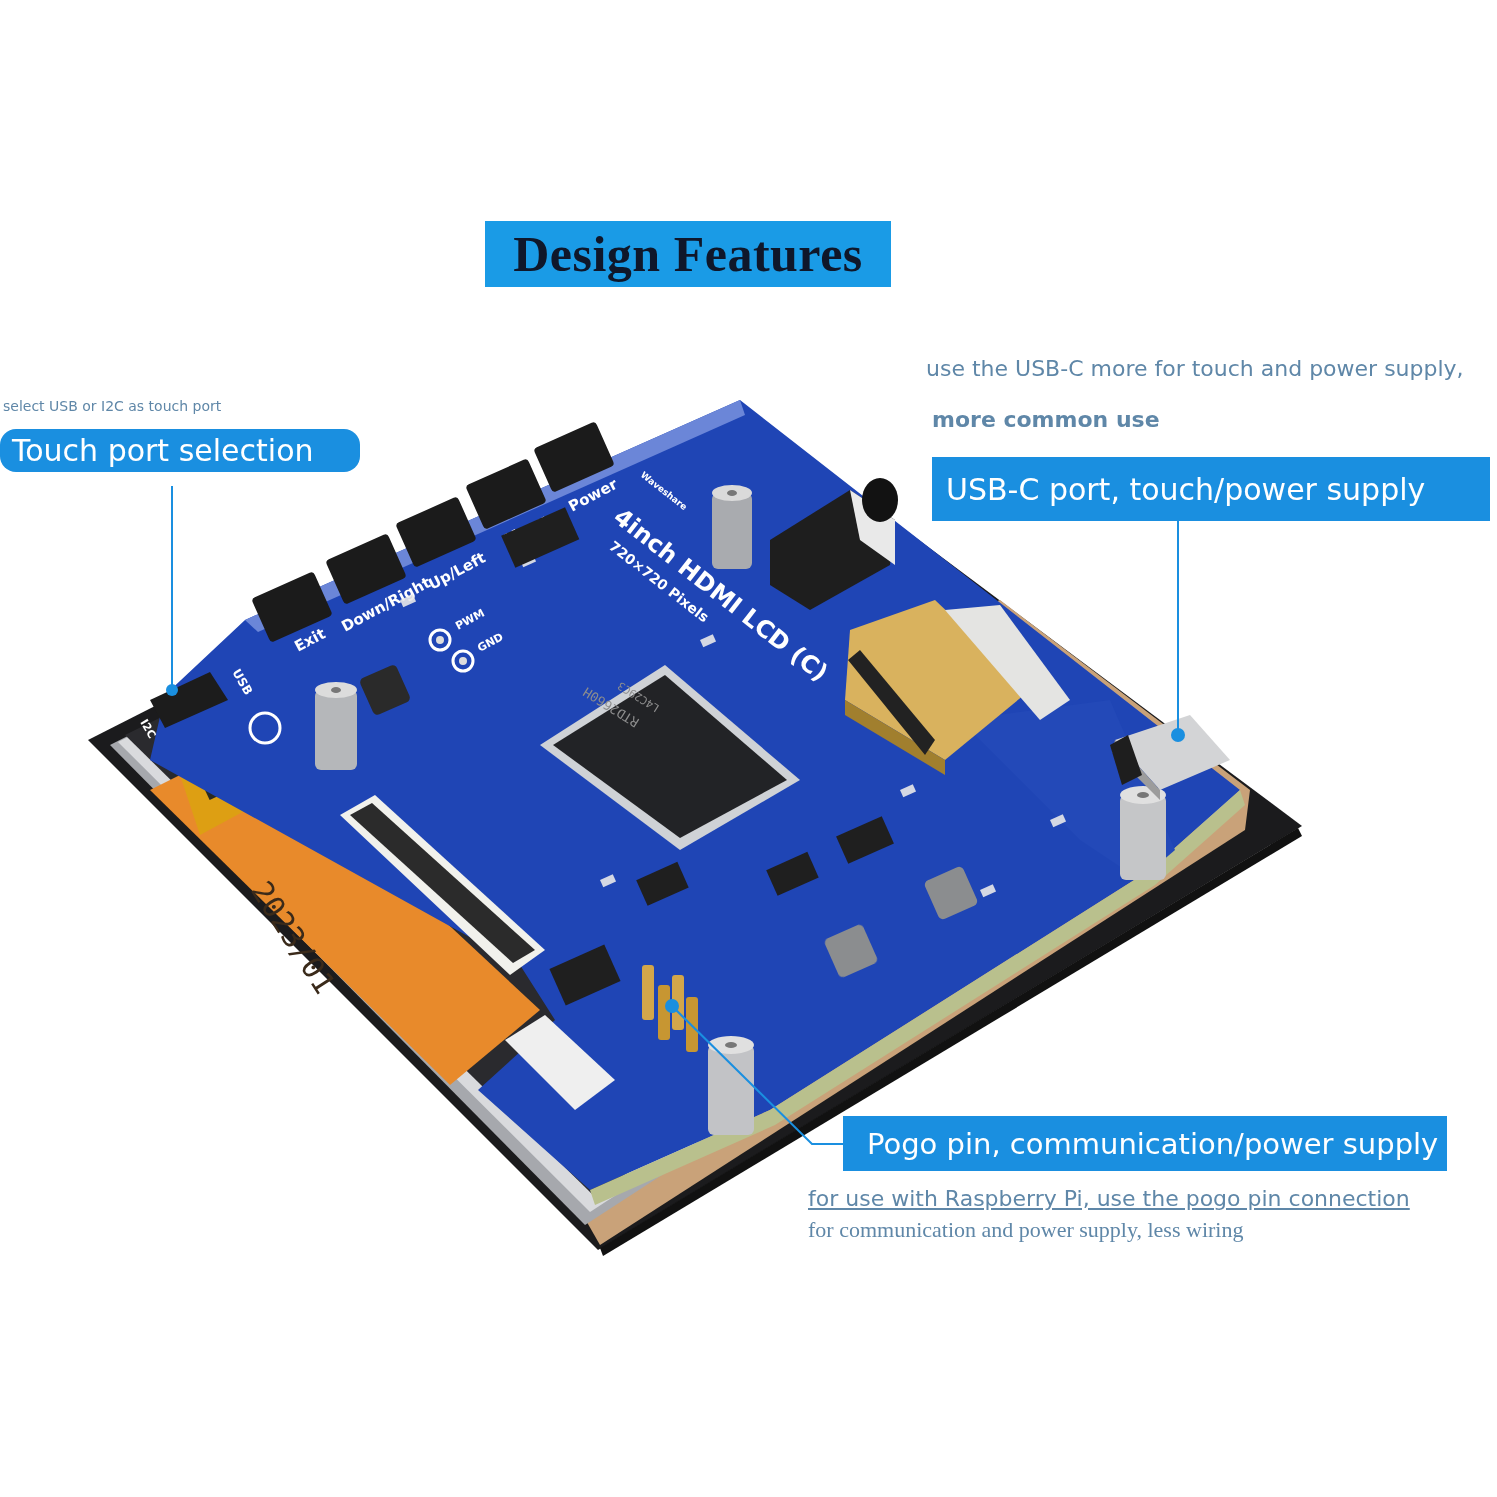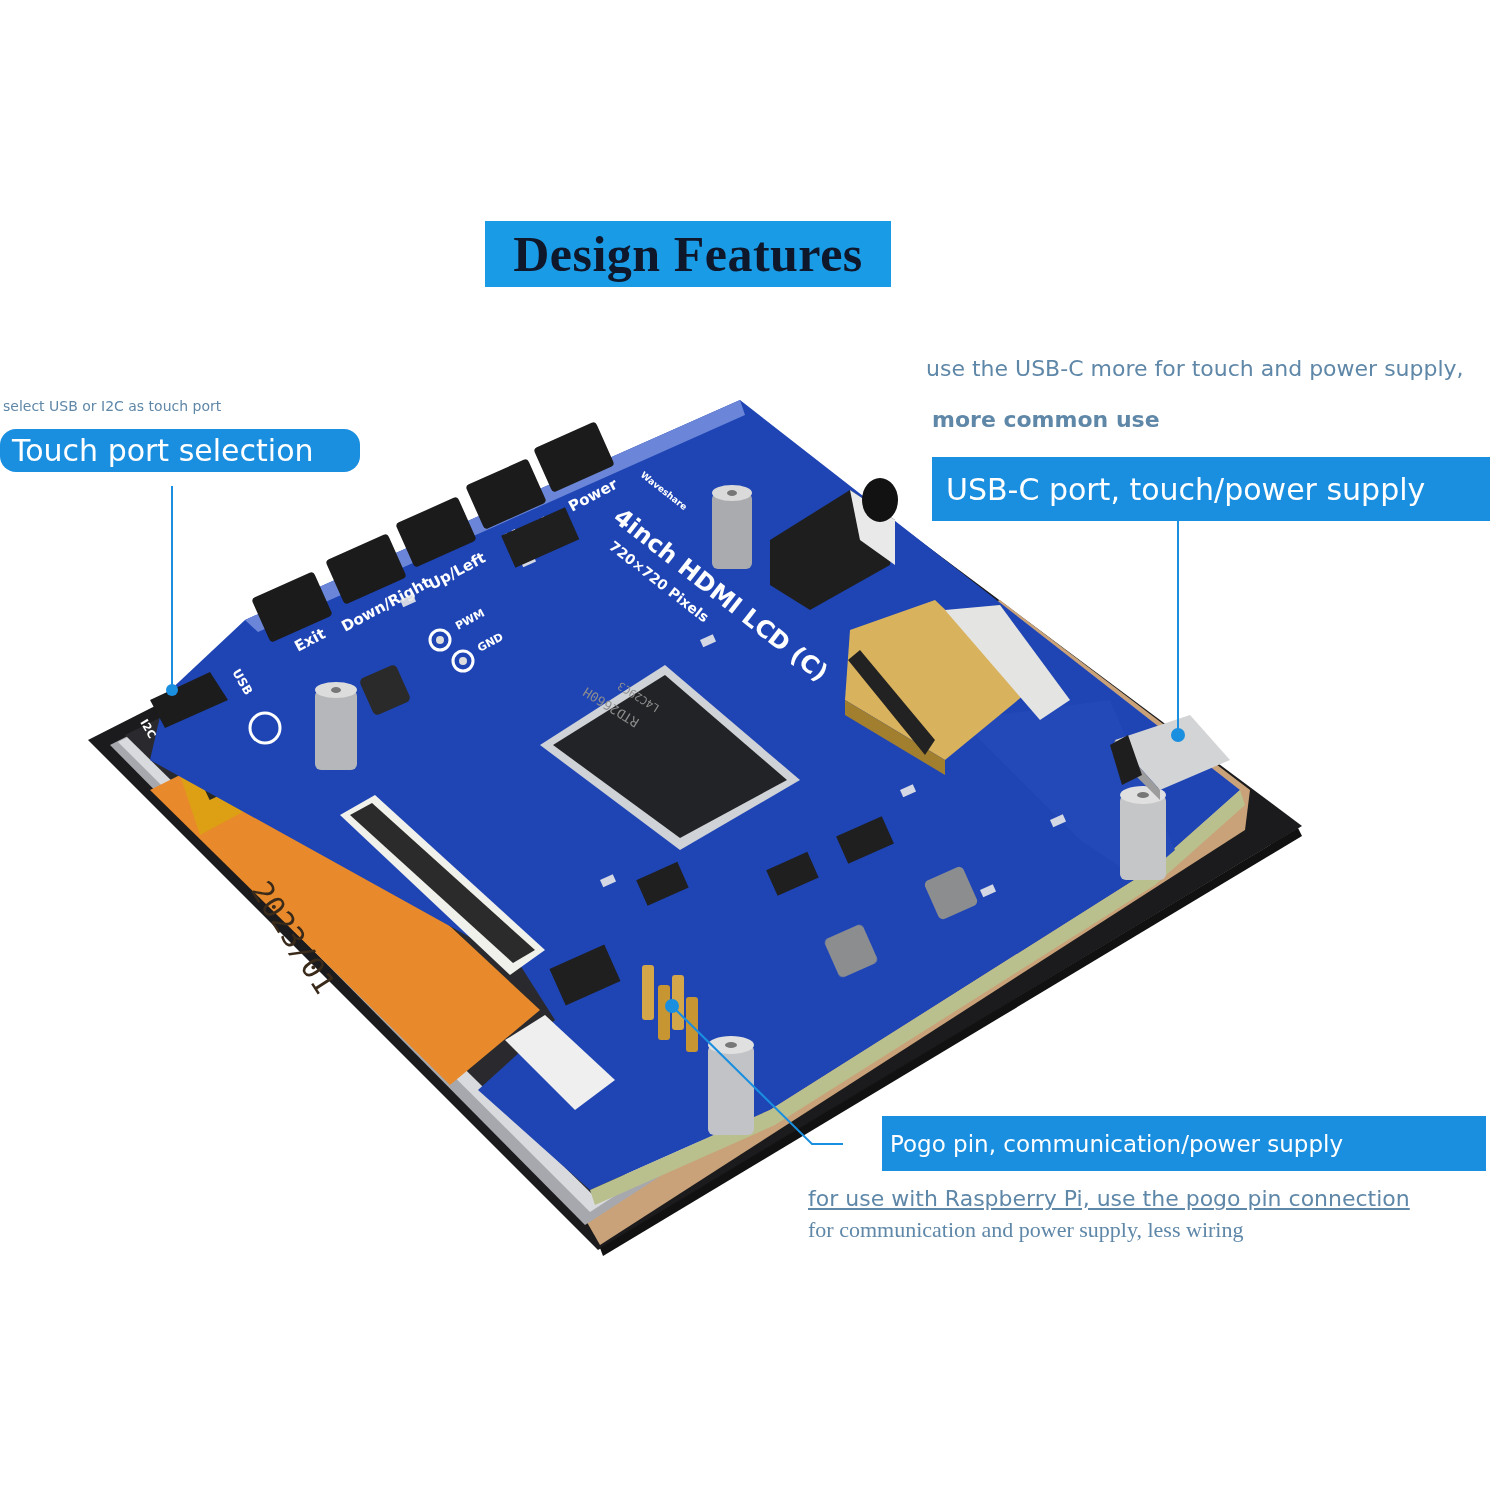--- a/index.html
+++ b/index.html
@@ -157,17 +157,17 @@
 <div class="callout-label" style="left:0px; top:429px; width:360px; height:43px; font-size:30px; padding-left:12px;border-radius:16px;">
   <span>Touch port selection</span>
 </div>
 
 <div class="callout-desc" style="left:926px; top:353px;">use the USB-C more for touch and power supply,</div>
 <div class="callout-desc" style="left:932px; top:404px;font-weight:bold;">more common use</div>
 <div class="callout-label" style="left:932px; top:421px; width:558px; height:64px; font-size:30px; padding-left:14px;margin-top:36px;">
   <span>USB-C port, touch/power supply</span>
 </div>
 
-<div class="callout-label" style="left:843px; top:1116px; width:604px; height:55px; font-size:23px; padding-left:8px;margin-left:39px;">
+<div class="callout-label" style="left:843px; top:1116px; width:604px; height:55px; font-size:29px; padding-left:24px;">
   <span>Pogo pin, communication/power supply</span>
 </div>
 <div class="callout-desc" style="left:808px; top:1183px;text-decoration:underline;">for use with Raspberry Pi, use the pogo pin connection</div>
 <div class="callout-desc" style="left:808px; top:1214px;font-family:Liberation Serif, serif;">for communication and power supply, less wiring</div>
 
 </body></html>

